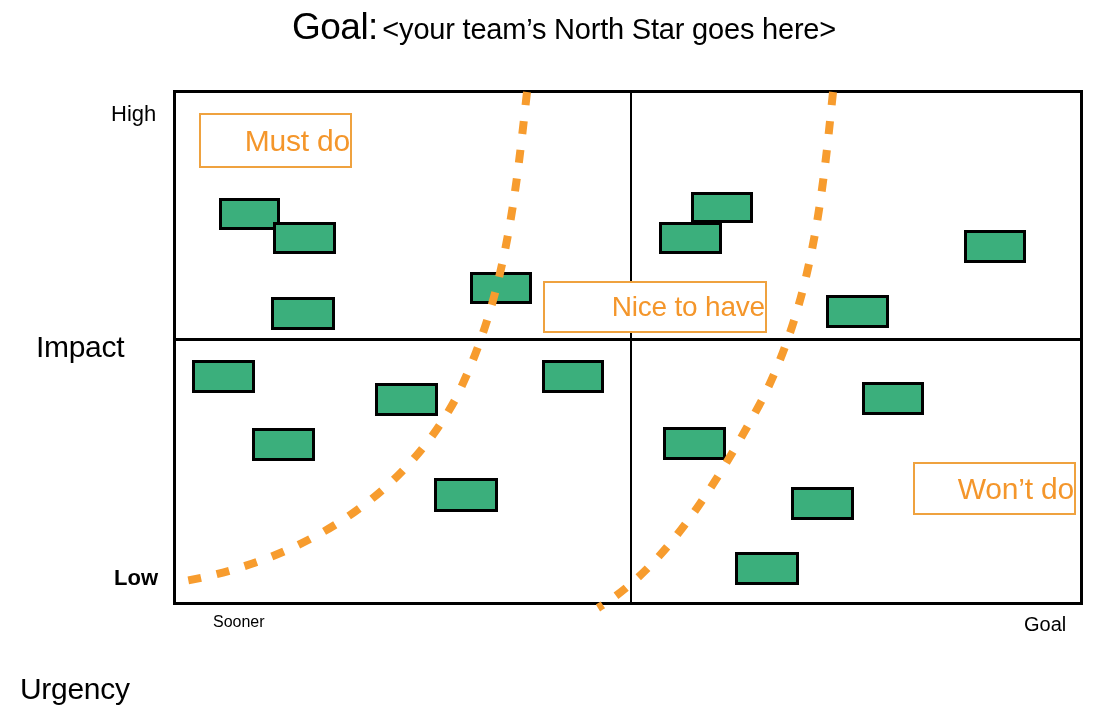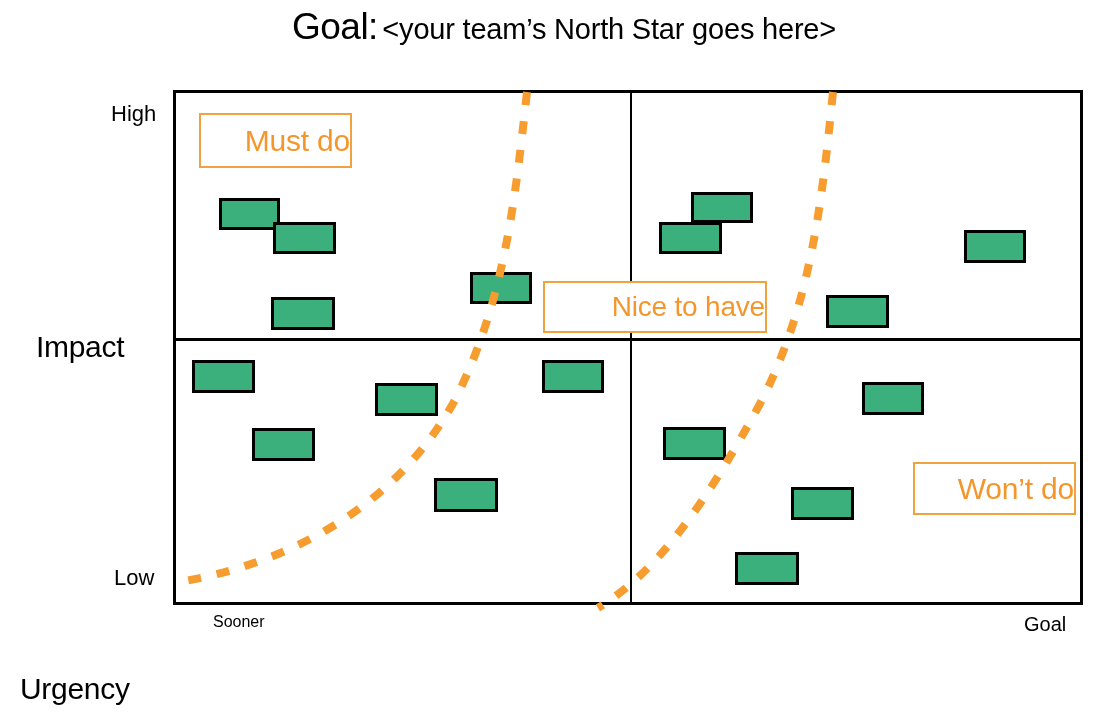--- a/index.html
+++ b/index.html
@@ -85,20 +85,21 @@
     position: absolute;
     left: 111px;
     top: 101px;
     font-size: 22px;
   }
   .tick-low {
     position: absolute;
     left: 114px;
     top: 565px;
     font-size: 22px;
+    font-weight: bold;
   }
   .tick-sooner {
     position: absolute;
     left: 181px;
     top: 613px;
     font-size: 16px;
     margin-left: 32px;
   }
   .tick-later {
     position: absolute;

